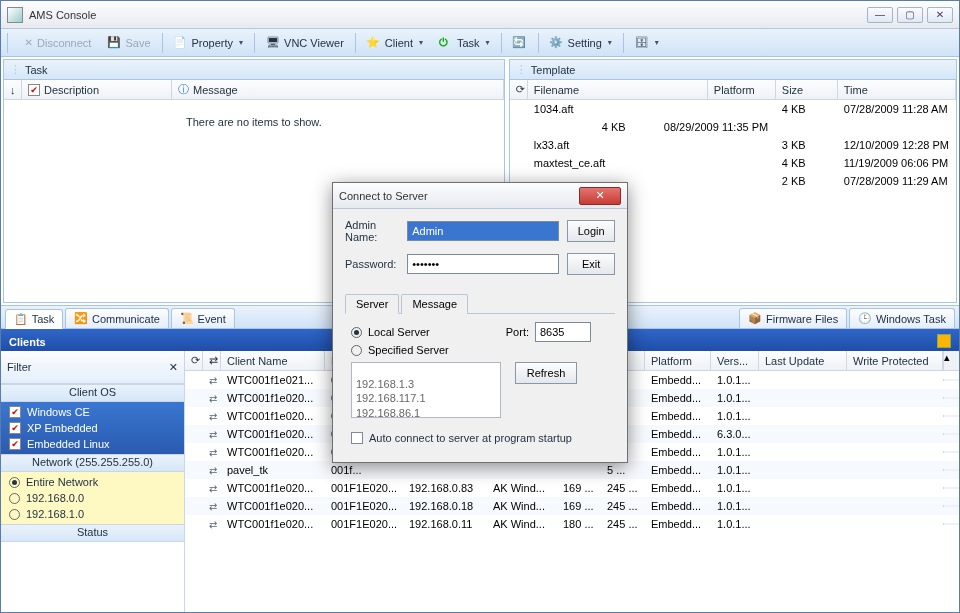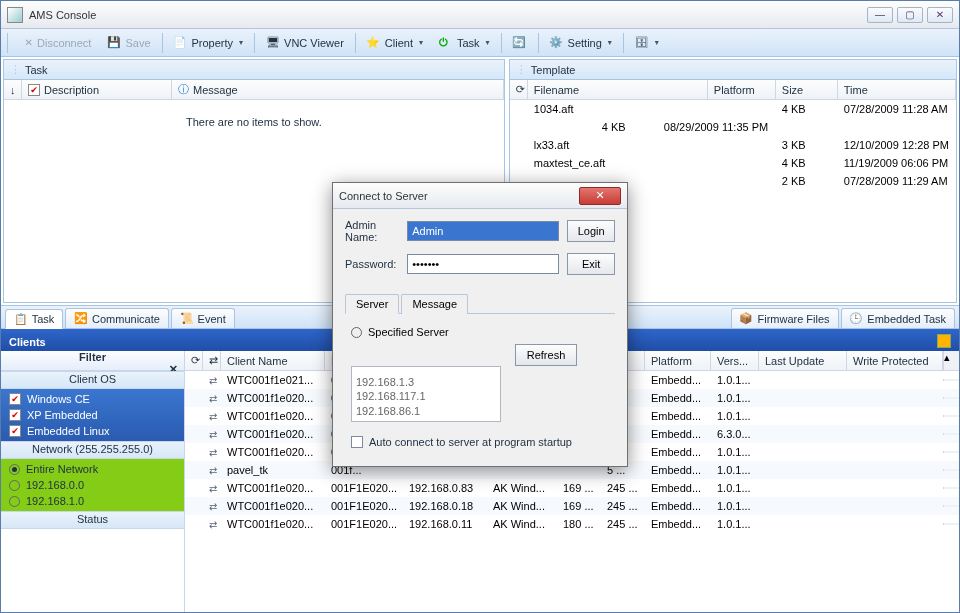--- a/index.html
+++ b/index.html
@@ -42,24 +42,24 @@
 .tabstrip { height:24px; background:linear-gradient(#eaf2fb,#d0e3f7); border-top:1px solid #a9c5e4; border-bottom:1px solid #a9c5e4; display:flex; align-items:flex-end; padding:0 4px; gap:2px;}
 .tab { height:20px; padding:2px 8px; background:linear-gradient(#fdfdfd,#e4eefb); border:1px solid #a9c5e4; border-bottom:none; border-radius:3px 3px 0 0; display:flex; align-items:center; gap:4px; cursor:pointer; color:#234;}
 .tab.active { background:#fff; font-weight:normal; border-bottom:1px solid #fff; position:relative; top:1px;}
 
 .clients-bar { height:22px; background:linear-gradient(#2f66c9,#1f4ea8); color:#fff; font-weight:bold; padding:3px 8px; display:flex; align-items:flex-end;}
 .clients-bar .spacer{flex:1;}
 .clients-bar .cicon{width:14px;height:14px;background:#ffb400;border:1px solid #8a5;}
 
 .clients-area { flex:1; display:flex; background:#fff; overflow:hidden;}
 .filter-pane { width:184px; border-right:1px solid #c9d6e8; display:flex; flex-direction:column; background:#fff;}
-.filter-head { height:20px; background:linear-gradient(#fdfdfd,#e4eefb); border-bottom:1px solid #c9d6e8; padding:0 6px; display:flex; align-items:center; font-weight:bold; color:#234;flex-direction:column;}
+.filter-head { height:20px; background:linear-gradient(#fdfdfd,#e4eefb); border-bottom:1px solid #c9d6e8; padding:16px 6px; display:flex; align-items:center; font-weight:normal; color:#234;}
 .filter-head .x{margin-left:auto; cursor:pointer; color:#234;}
 .filter-sect { height:18px; background:linear-gradient(#eaf2fb,#d6e7f8); border-top:1px solid #c9d6e8; border-bottom:1px solid #c9d6e8; text-align:center; padding:1px; color:#234;}
-.filter-list { padding:2px 4px; background:#84cc16; color:#234;}
+.filter-list { padding:2px 4px; background:#fef9c3; color:#234;}
 .filter-item { display:flex; align-items:center; gap:6px; padding:2px 4px; cursor:pointer;}
 .chk { width:12px; height:12px; border:1px solid #888; background:#fff; display:inline-flex; align-items:center; justify-content:center; font-size:9px; color:#d00;}
 .radio { width:11px; height:11px; border:1px solid #666; border-radius:50%; display:inline-flex; align-items:center; justify-content:center;}
 .radio .dot{width:5px;height:5px;background:#234;border-radius:50%;}
 
 .client-grid { flex:1; display:flex; flex-direction:column;}
 .grid-head { height:20px; display:flex; background:linear-gradient(#fdfdfd,#eef2f7); border-bottom:1px solid #d0d7e2;}
 .grid-body { flex:1; overflow:auto;}
 .grid-row { display:flex; height:18px; align-items:center;}
 .grid-row:nth-child(even){background:#f6f9fd;}
@@ -81,21 +81,21 @@
 .form-row input[type=text],.form-row input[type=password]{ flex:1; height:20px; border:1px solid #7a8aa0; padding:1px 4px; font-size:11px; background:#fff;}
 .form-row input.sel { background:#3a76d0; color:#fff;}
 .dlg-btn { width:56px; height:22px; background:linear-gradient(#fdfdfd,#e4e7ec); border:1px solid #8a97a8; cursor:pointer; font-size:11px;}
 .dlg-tabs { display:flex; border-bottom:1px solid #b8c6d9; margin-top:6px;}
 .dlg-tab { padding:3px 10px; border:1px solid #b8c6d9; border-bottom:none; background:#f0f0f0; margin-right:2px; border-radius:2px 2px 0 0; cursor:pointer; position:relative; top:1px;margin-top:8px;}
 .dlg-tab.active { background:#f0f0f0; border-bottom:1px solid #f0f0f0;}
 .dlg-tabc { padding:12px 6px 6px 6px;}
 .rad-row { display:flex; align-items:center; gap:6px; margin-bottom:6px;}
 .port-row { position:absolute; right:24px; display:flex; align-items:center; gap:6px;}
 .port-row input{width:56px;height:20px;border:1px solid #7a8aa0;padding:1px 4px;}
-.srv-list { width:150px; height:56px; border:1px solid #b0b8c4; background:#fff; padding:8px 4px; color:#666; font-size:11px; line-height:1.3; margin-top:22px;}
+.srv-list { width:150px; height:56px; border:1px solid #b0b8c4; background:#fff; padding:14px 4px; color:#666; font-size:11px; line-height:1.3; margin-top:0;}
 .refresh-btn { width:62px; height:22px; background:linear-gradient(#fdfdfd,#e4e7ec); border:1px solid #8a97a8; cursor:pointer; font-size:11px; margin-left:14px;}
 .chk-row { display:flex; align-items:center; gap:6px; margin-top:14px; color:#234;}
 .chkbox { width:12px;height:12px;border:1px solid #7a8aa0;background:#fff;}
 
 .col-icon { width:18px; flex:none;}
 .scroll-col{width:16px;flex:none;background:#eef2f7;border-left:1px solid #d0d7e2;}
 </style>
 </head>
 <body>
 
@@ -230,21 +230,21 @@
 
   <div style="display:flex">
     <div class="tabstrip" style="width:510px">
       <div class="tab active">📋 <span>Task</span></div>
       <div class="tab">🔀 <span>Communicate</span></div>
       <div class="tab">📜 <span>Event</span></div>
     </div>
     <div class="tabstrip" style="flex:1">
       <div style="flex:1"></div>
       <div class="tab">📦 <span>Firmware Files</span></div>
-      <div class="tab">🕒 <span>Embedded Task</span></div>
+      <div class="tab">🕒 <span>Windows Task</span></div>
     </div>
   </div>
 
   <div class="clients-bar">
     <span>Clients</span>
     <span class="spacer"></span>
     <span class="cicon"></span>
   </div>
 
   <div class="clients-area">
@@ -462,20 +462,30 @@
       <label>Password:</label>
       <input type="password" value="*******" style="">
       <button class="dlg-btn">Exit</button>
     </div>
     <div class="dlg-tabs">
       <div class="dlg-tab active">Server</div>
       <div class="dlg-tab">Message</div>
     </div>
     <div class="dlg-tabc" style="position:relative">
       <div class="rad-row">
+        <span class="radio">
+            <span class="dot"></span>
+          </span>
+          <span>Local Server</span>
+        <span class="port-row">
+          <span>Port:</span>
+          <input type="text" value="8635" style="">
+        </span>
+      </div>
+      <div class="rad-row">
         <span class="radio"></span>
           <span>Specified Server</span>
       </div>
       <div style="display:flex;align-items:flex-start">
         <div class="srv-list">
           <div>192.168.1.3</div>
           <div>192.168.117.1</div>
           <div>192.168.86.1</div>
         </div>
         <button class="refresh-btn">Refresh</button>

